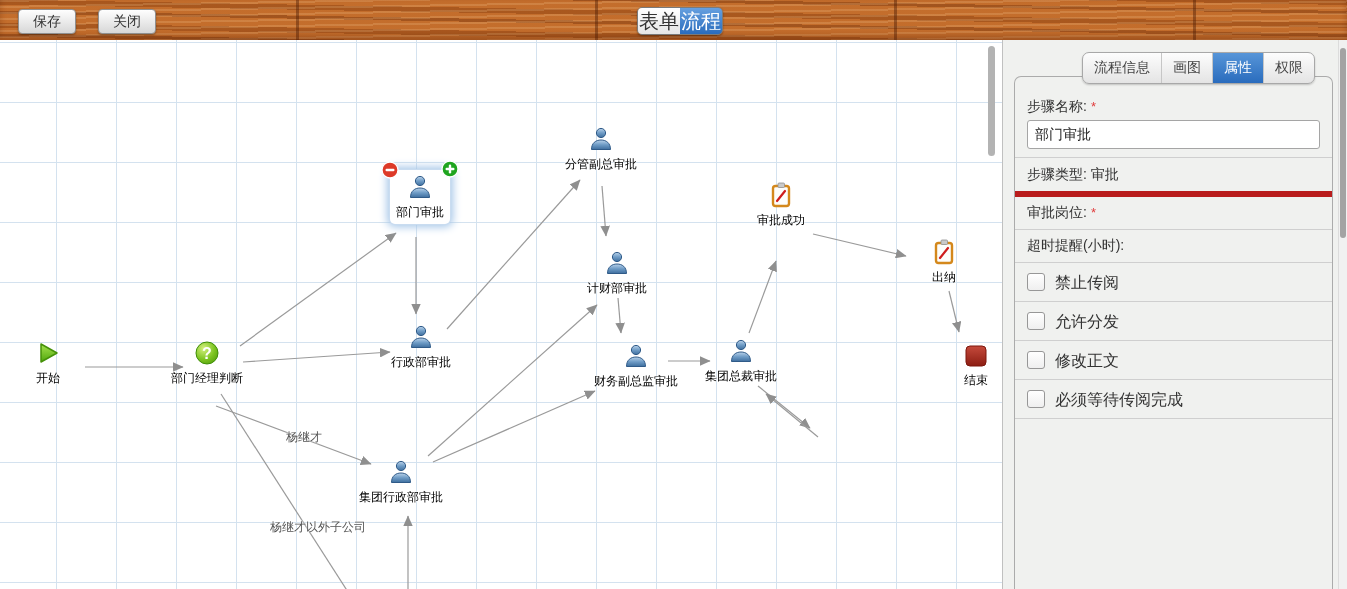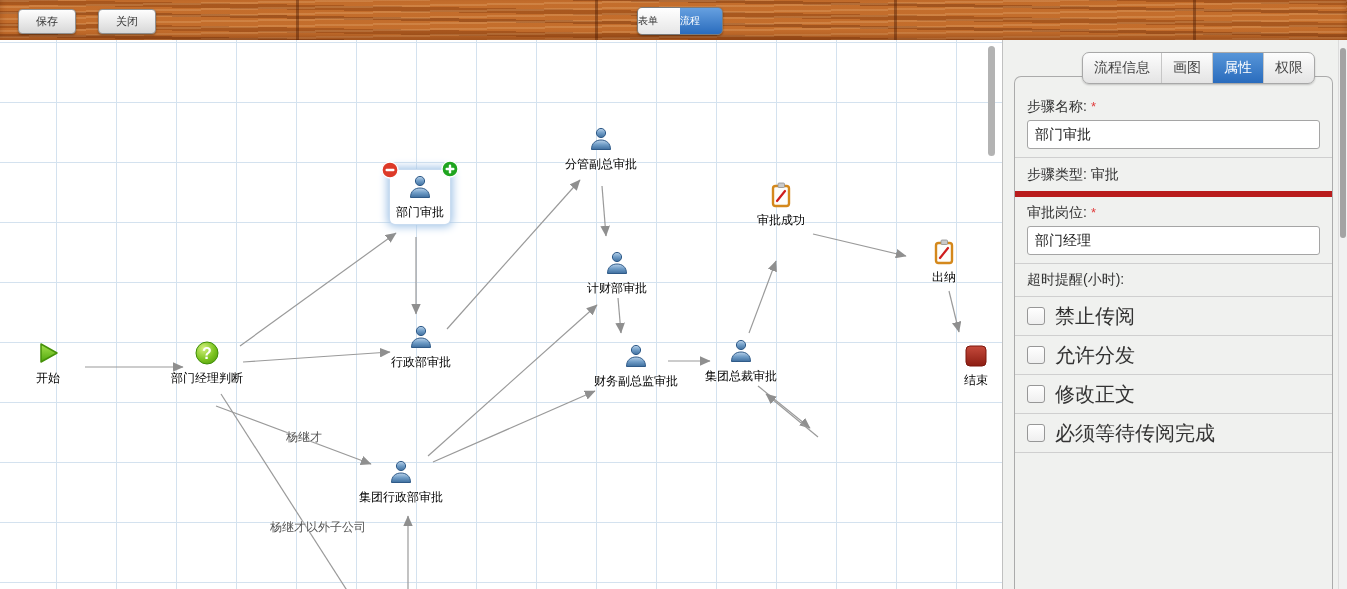--- a/index.html
+++ b/index.html
@@ -16,30 +16,30 @@
       repeating-linear-gradient(90deg, rgba(80,30,5,0.00) 0 296px, rgba(80,30,5,0.45) 296px 299px),
       repeating-linear-gradient(179deg, rgba(255,220,170,0.18) 0 2px, rgba(0,0,0,0) 2px 6px),
       repeating-linear-gradient(181deg, rgba(125,55,10,0.30) 0 5px, rgba(222,135,60,0.22) 5px 11px, rgba(95,38,6,0.28) 11px 14px, rgba(235,150,70,0.16) 14px 23px);
     box-shadow:inset 0 -4px 6px rgba(90,30,0,0.35);
     z-index:30;
   }
   .tb-btn{
     position:absolute;top:9px;height:25px;min-width:58px;padding:0 12px;
     background:linear-gradient(#fefefe,#e9e9e9 55%,#d7d7d7);
     border:1px solid #8f8f8f;border-radius:4px;
-    font-size:11px;color:#333;line-height:23px;text-align:center;
+    font-size:14px;color:#333;line-height:23px;text-align:center;
     box-shadow:0 1px 2px rgba(0,0,0,0.35);cursor:pointer;box-sizing:border-box;
   }
   .toggle{
     position:absolute;left:637px;top:7px;height:26px;display:flex;
     border:1px solid #7a7a7a;border-radius:5px;overflow:hidden;
     box-shadow:0 1px 2px rgba(0,0,0,0.35);
   }
   .toggle .seg{
-    width:42px;font-size:10px;line-height:26px;cursor:pointer;
+    width:42px;text-align:center;font-size:20px;line-height:26px;cursor:pointer;
     background:linear-gradient(#ffffff,#e6e6e6);color:#333;
   }
   .toggle .seg.active{
     background:linear-gradient(#66a0e0,#2a6cbd);color:#fff;
   }
   
   #canvas{
     position:absolute;top:40px;left:0;width:1002px;height:549px;background:#fff;
     background-image:
       linear-gradient(to right, #d4e2ef 1px, transparent 1px),
@@ -110,21 +110,21 @@
     border-bottom:1px solid #cfcfcf;cursor:pointer;
   }
   .checkbox{
     width:16px;height:16px;flex:0 0 16px;border:1px solid #979797;border-radius:3px;
     background:linear-gradient(#ffffff,#efefef);position:relative;
   }
   .checkbox.checked::after{
     content:"\2713";position:absolute;left:1px;top:-4px;
     font-size:17px;font-weight:bold;color:#444;
   }
-  .checkbox-label{font-size:20px;color:#333;line-height:17px;}
+  .checkbox-label{font-size:16px;color:#333;line-height:17px;}
   
   .page-scrollbar{
     position:absolute;top:40px;right:0;width:9px;height:549px;
     background:#f1f1f1;border-left:1px solid #dcdcdc;box-sizing:border-box;z-index:20;
   }
   .page-scroll-thumb{
     position:absolute;top:8px;left:1px;width:6px;height:190px;
     background:#a3a3a3;border-radius:3px;
   }
 </style>
@@ -301,21 +301,20 @@
     </div>
 
     <div class="static-row">
       <span>步骤类型:</span>
       <span>审批</span>
     </div>
 
 
     <div class="form-group">
       <span class="lbl">审批岗位:</span><span class="req">*</span>
-      <input class="txt" type="text" value="部门经理" style="">
     </div>
 
     <div class="form-group">
       <span class="lbl">超时提醒(小时):</span>
     </div>
 
     <div>
         <div class="checkbox-row">
           <span class="checkbox"></span>
           <span class="checkbox-label">禁止传阅</span>

